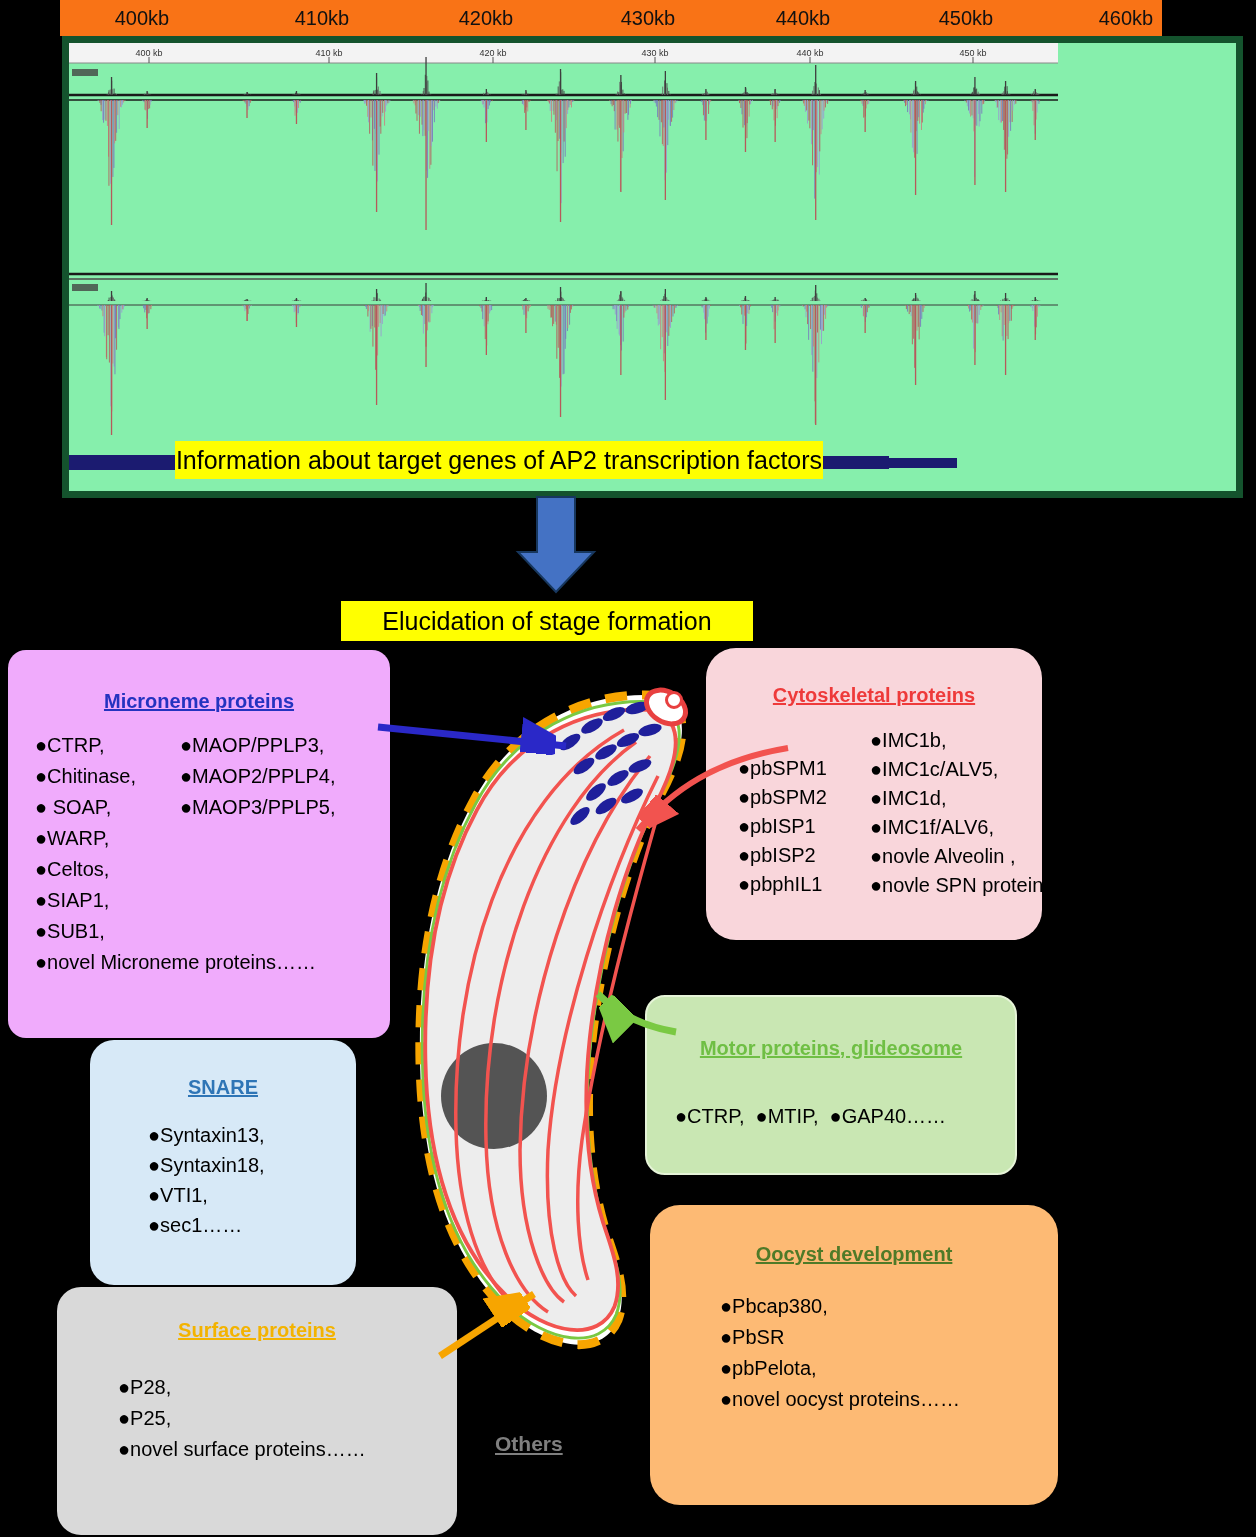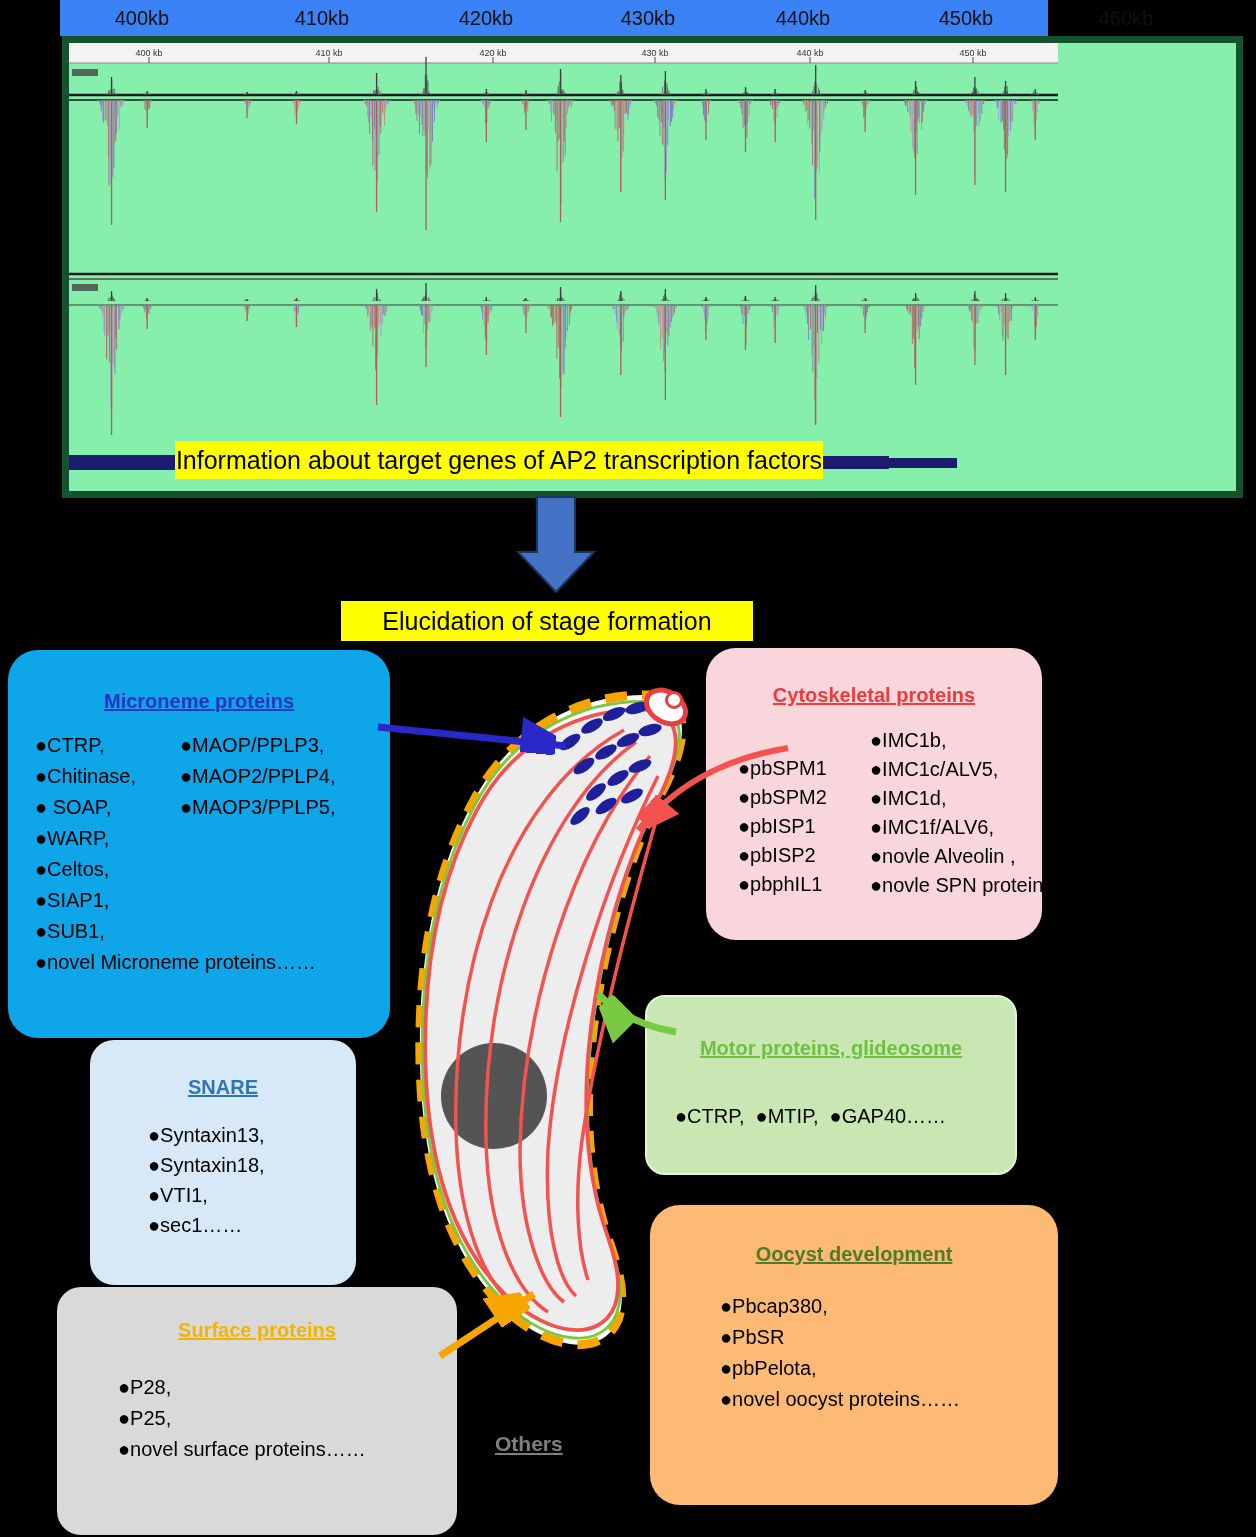--- a/index.html
+++ b/index.html
@@ -1,32 +1,32 @@
 <!DOCTYPE html>
 <html><head>
 <meta charset="utf-8">
 <style>
   html,body{margin:0;padding:0;background:#000;}
   #stage{position:relative;width:1256px;height:1537px;background:#000;overflow:hidden;
          font-family:"Liberation Sans",sans-serif;}
   
-  #ruler-strip{position:absolute;left:60px;top:0;width:988px;height:36px;background:#3b82f6;}
+  #ruler-strip{position:absolute;left:60px;top:0;width:1102px;height:36px;background:#f97316;}
   .scale-label{position:absolute;top:7px;transform:translateX(-50%);font-size:20px;color:#111;white-space:nowrap;}
   #browser-panel{position:absolute;left:62px;top:36px;width:1181px;height:462px;background:#86efac;border:7px solid #14532d;box-sizing:border-box;}
   #browser-svg{position:absolute;left:0;top:0;}
   
   .banner{position:absolute;background:#ffff00;color:#000;display:flex;align-items:center;justify-content:center;z-index:6;white-space:nowrap;}
   #banner1{left:175px;top:441px;width:648px;height:38px;font-size:25px;}
   #banner2{left:341px;top:601px;width:412px;height:40px;font-size:25px;}
   
   .box{position:absolute;z-index:2;}
   .box-title{position:absolute;left:0;right:0;text-align:center;font-weight:bold;text-decoration:underline;font-size:20px;white-space:nowrap;}
   .col{position:absolute;}
   .item{white-space:pre;font-size:20px;color:#000;}
-  #box-microneme{left:8px;top:650px;width:382px;height:388px;background:#0ea5e9;border-radius:30px;}
+  #box-microneme{left:8px;top:650px;width:382px;height:388px;background:#f0abfc;border-radius:18px;}
   #box-cytoskeletal{left:706px;top:648px;width:336px;height:292px;background:#f9d6db;border-radius:30px;}
   #box-snare{left:90px;top:1040px;width:266px;height:245px;background:#d7e9f7;border-radius:24px;}
   #box-motor{left:645px;top:995px;width:372px;height:180px;background:#c9e7b3;border-radius:20px;border:2px solid #e6f4d8;box-sizing:border-box;}
   #box-surface{left:57px;top:1287px;width:400px;height:248px;background:#d9d9d9;border-radius:24px;}
   #box-oocyst{left:650px;top:1205px;width:408px;height:300px;background:#fdba74;border-radius:30px;}
   #others-label{position:absolute;left:495px;top:1432px;font-size:21px;font-weight:bold;text-decoration:underline;color:#7f7f7f;z-index:2;}
   
   #overlay{position:absolute;left:0;top:0;z-index:5;pointer-events:none;}
 </style>
 </head>

